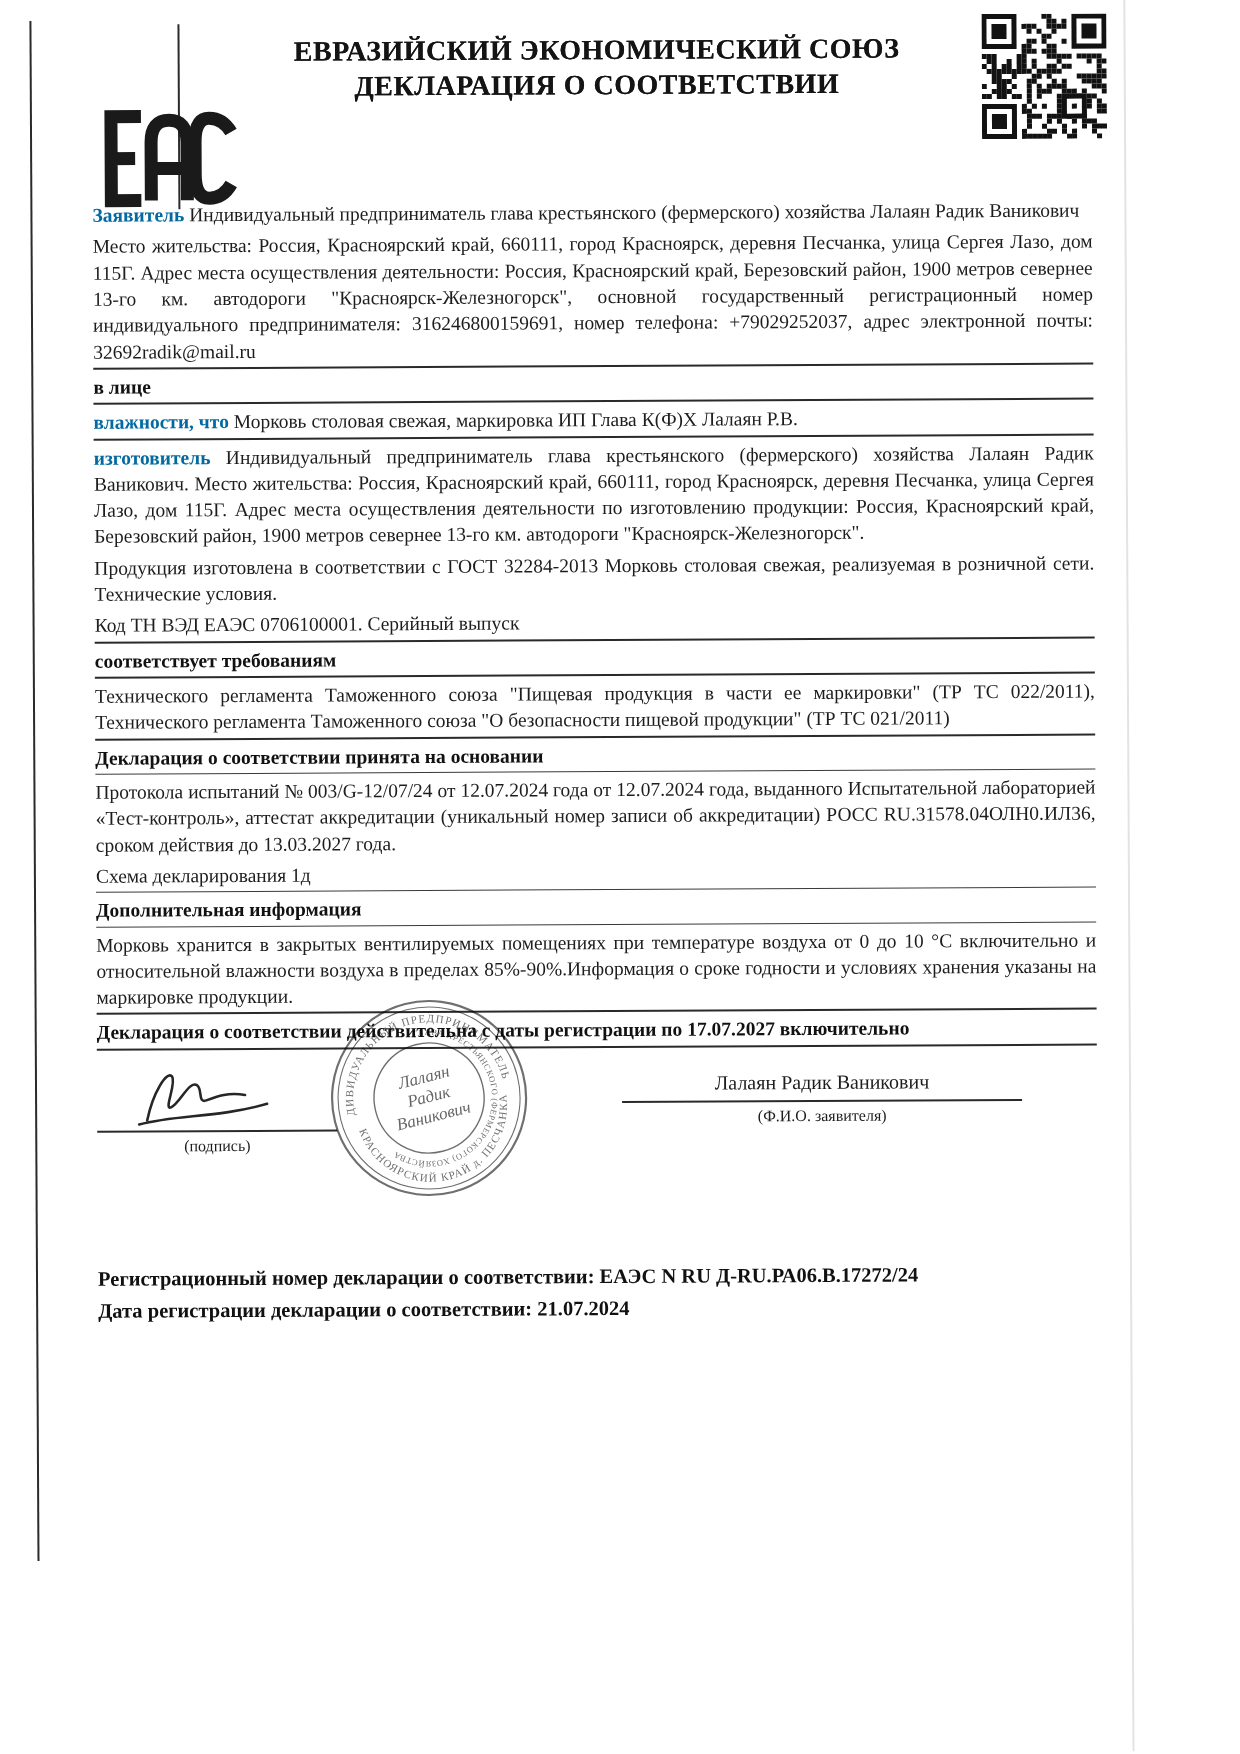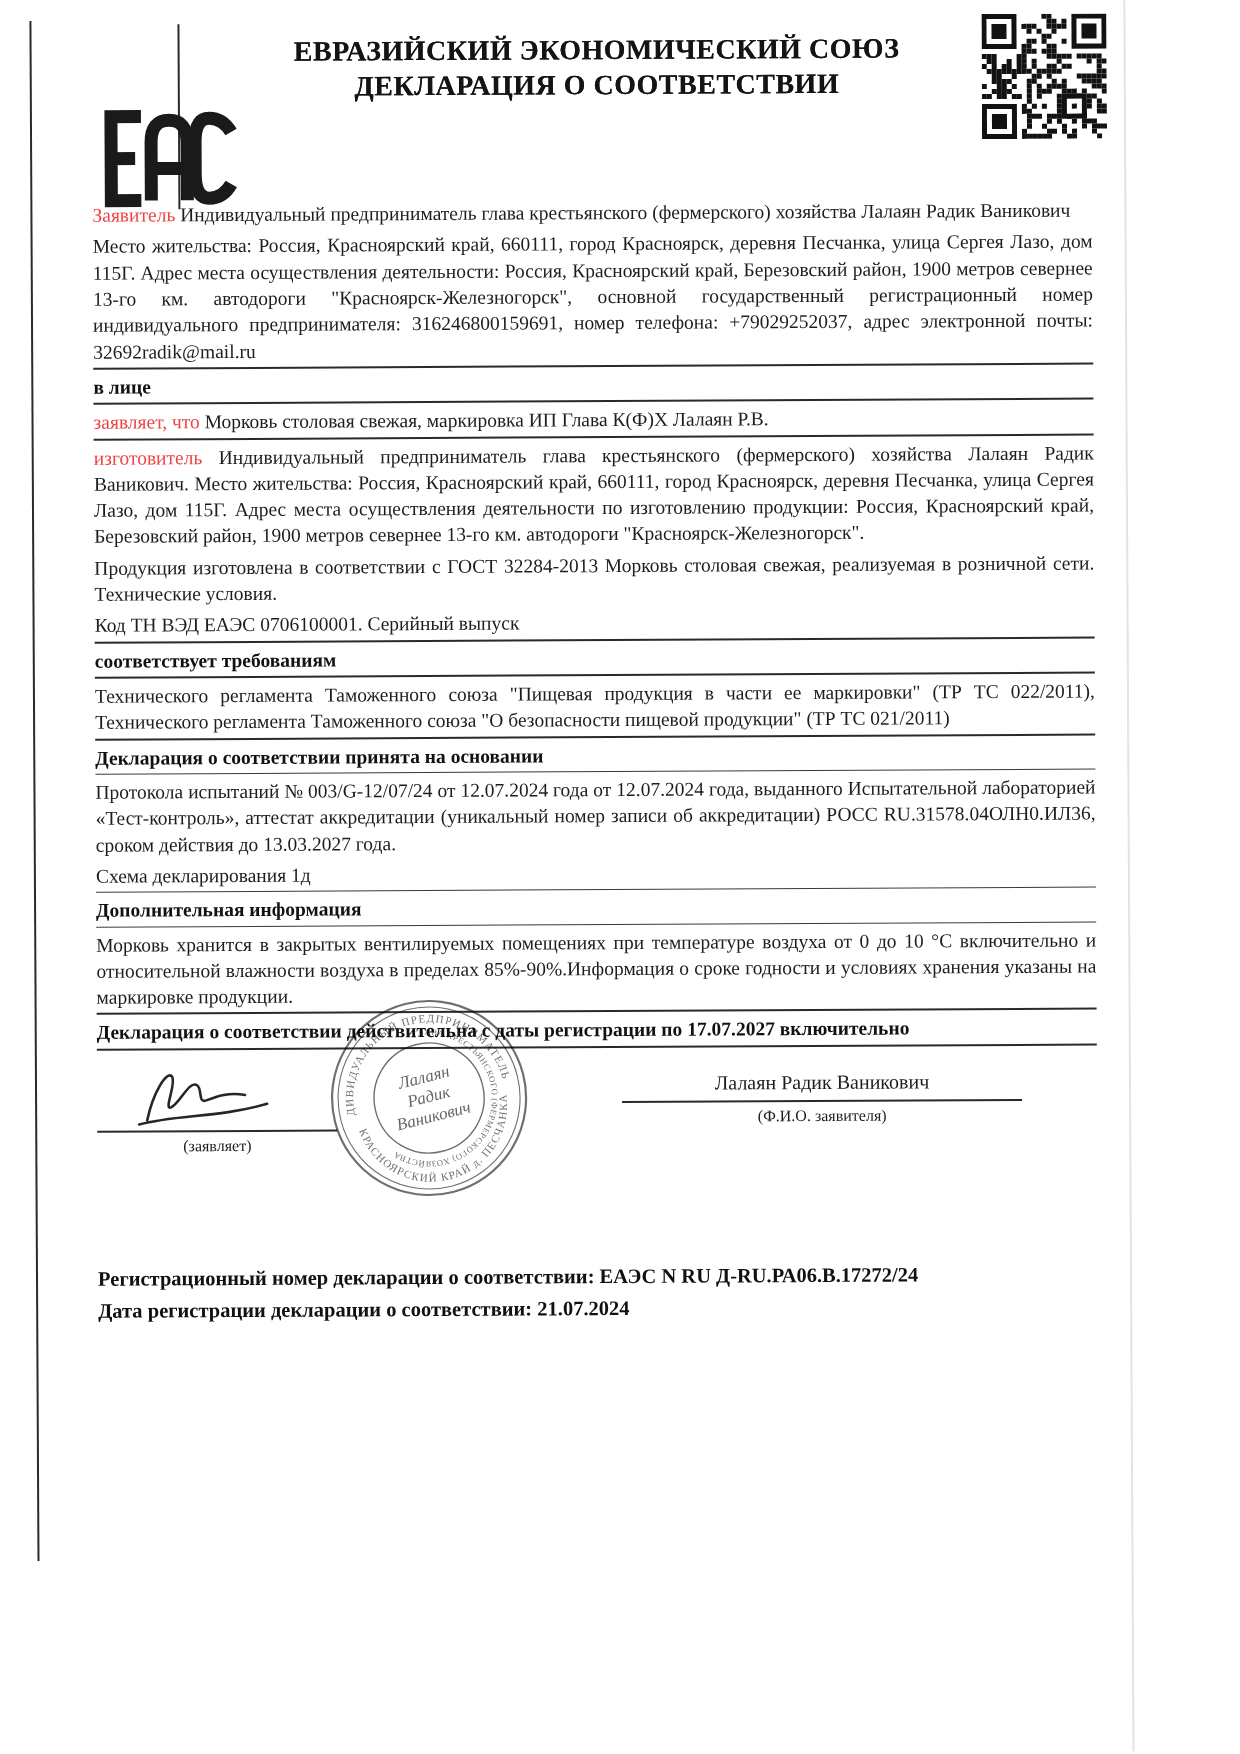--- a/index.html
+++ b/index.html
@@ -15,21 +15,21 @@
   
   .title{position:absolute;left:110px;top:32px;width:980px;text-align:center;
     font-weight:bold;font-size:28px;line-height:1.25;letter-spacing:.5px;color:#141414;
     text-shadow:0 0 .6px #333;}
   .qr{position:absolute;left:985px;top:16px;width:125px;height:125px;}
   .eac{position:absolute;left:100px;top:106px;}
   
   .content{position:absolute;left:95px;top:200px;width:1000px;
     font-size:19.5px;line-height:1.35;text-align:justify;}
   .content p{margin:0 0 5px 0;}
-  .lead{font-weight:normal;color:#ef4444;}
+  .lead{font-weight:bold;color:#0369a1;}
   .bold{font-weight:bold;color:#111;}
   .rule{border-bottom:2px solid #2a2a2a;padding-bottom:2px;margin-bottom:5px;}
   .rule-thin{border-bottom:1.5px solid #3a3a3a;padding-bottom:2px;margin-bottom:5px;}
   
   .sig-area{position:relative;height:175px;margin-top:14px;}
   .sig-left{position:absolute;left:0;top:8px;width:240px;text-align:center;}
   .sig-left .sig-line{border-bottom:2px solid #2a2a2a;height:58px;}
   .sig-left svg{position:absolute;left:20px;top:-14px;}
   .sig-caption{font-size:16px;margin-top:3px;}
   .sig-right{position:absolute;left:525px;top:8px;width:400px;text-align:center;}
@@ -291,21 +291,21 @@
   </div>
 
   <main class="content">
 
     <p><b class="lead">Заявитель</b> <span>Индивидуальный предприниматель глава крестьянского (фермерского) хозяйства Лалаян Радик Ваникович</span></p>
 
     <p class="rule">Место жительства: Россия, Красноярский край, 660111, город Красноярск, деревня Песчанка, улица Сергея Лазо, дом 115Г. Адрес места осуществления деятельности: Россия, Красноярский край, Березовский район, 1900 метров севернее 13-го км. автодороги "Красноярск-Железногорск", основной государственный регистрационный номер индивидуального предпринимателя: 316246800159691, номер телефона: +79029252037, адрес электронной почты: 32692radik@mail.ru</p>
 
     <p class="bold rule">в лице</p>
 
-    <p class="rule"><b class="lead">заявляет, что</b> <span>Морковь столовая свежая, маркировка ИП Глава К(Ф)Х Лалаян Р.В.</span></p>
+    <p class="rule"><b class="lead">влажности, что</b> <span>Морковь столовая свежая, маркировка ИП Глава К(Ф)Х Лалаян Р.В.</span></p>
 
     <p><b class="lead">изготовитель</b> <span>Индивидуальный предприниматель глава крестьянского (фермерского) хозяйства Лалаян Радик Ваникович. Место жительства: Россия, Красноярский край, 660111, город Красноярск, деревня Песчанка, улица Сергея Лазо, дом 115Г. Адрес места осуществления деятельности по изготовлению продукции: Россия, Красноярский край, Березовский район, 1900 метров севернее 13-го км. автодороги "Красноярск-Железногорск".</span></p>
 
     <p>Продукция изготовлена в соответствии с ГОСТ 32284-2013 Морковь столовая свежая, реализуемая в розничной сети. Технические условия.</p>
 
     <p class="rule">Код ТН ВЭД ЕАЭС 0706100001. Серийный выпуск</p>
 
     <p class="bold rule">соответствует требованиям</p>
 
     <p class="rule">Технического регламента Таможенного союза "Пищевая продукция в части ее маркировки" (ТР ТС 022/2011), Технического регламента Таможенного союза "О безопасности пищевой продукции" (ТР ТС 021/2011)</p>
@@ -323,21 +323,21 @@
     <p class="bold rule">Декларация о соответствии действительна с даты регистрации по 17.07.2027 включительно</p>
 
     <div class="sig-area">
 
       <div class="sig-left">
         <svg width="200" height="85" viewBox="0 0 200 85" fill="none" stroke="#262626" stroke-width="2.6" stroke-linecap="round">
           <path d="M30,62 C36,34 50,12 55,18 C60,25 46,52 54,49 C63,45 72,22 80,27 C86,31 80,46 90,42 C100,38 112,34 128,37"></path>
           <path d="M22,66 C60,56 100,60 150,46"></path>
         </svg>
         <div class="sig-line"></div>
-        <div class="sig-caption">(заявляет)</div>
+        <div class="sig-caption">(подпись)</div>
       </div>
 
       <div class="stamp">
         <svg width="220" height="220" viewBox="-110 -110 220 220">
           <g transform="rotate(-14)">
             <circle r="97" fill="none" stroke="#565656" stroke-width="2.2"></circle>
             <circle r="91" fill="none" stroke="#565656" stroke-width="1.1"></circle>
             <circle r="55" fill="none" stroke="#565656" stroke-width="1.4"></circle>
             <defs>
               <path id="arcTop" d="M -76 0 A 76 76 0 0 1 76 0"></path>

